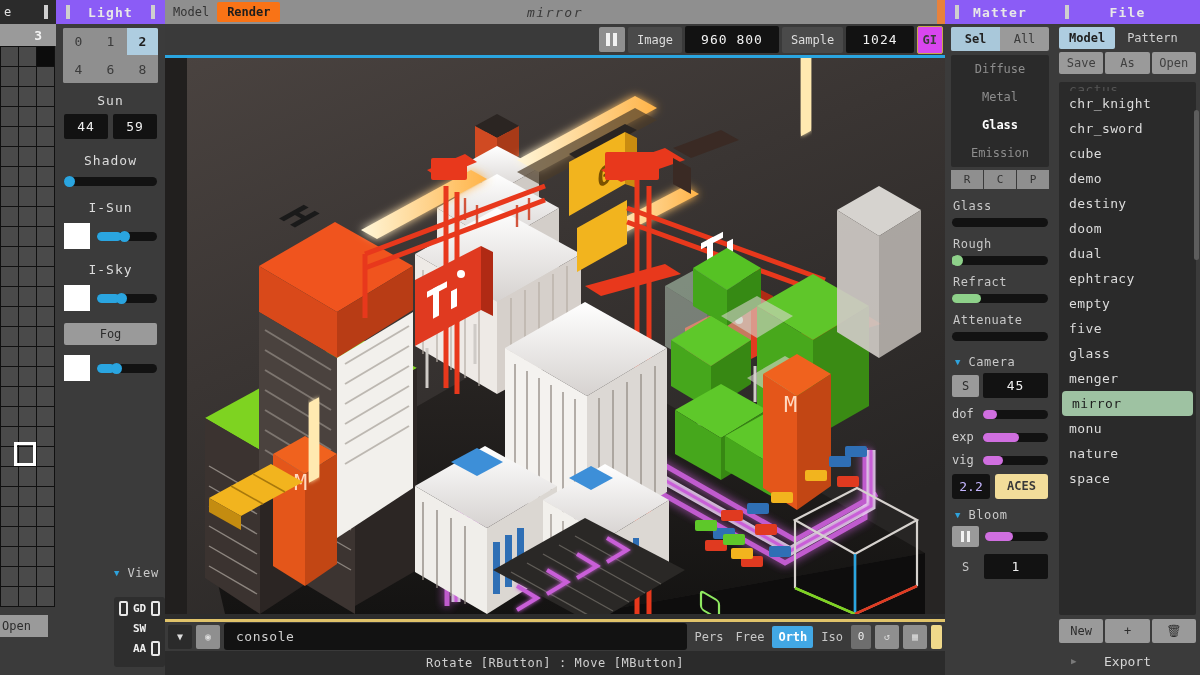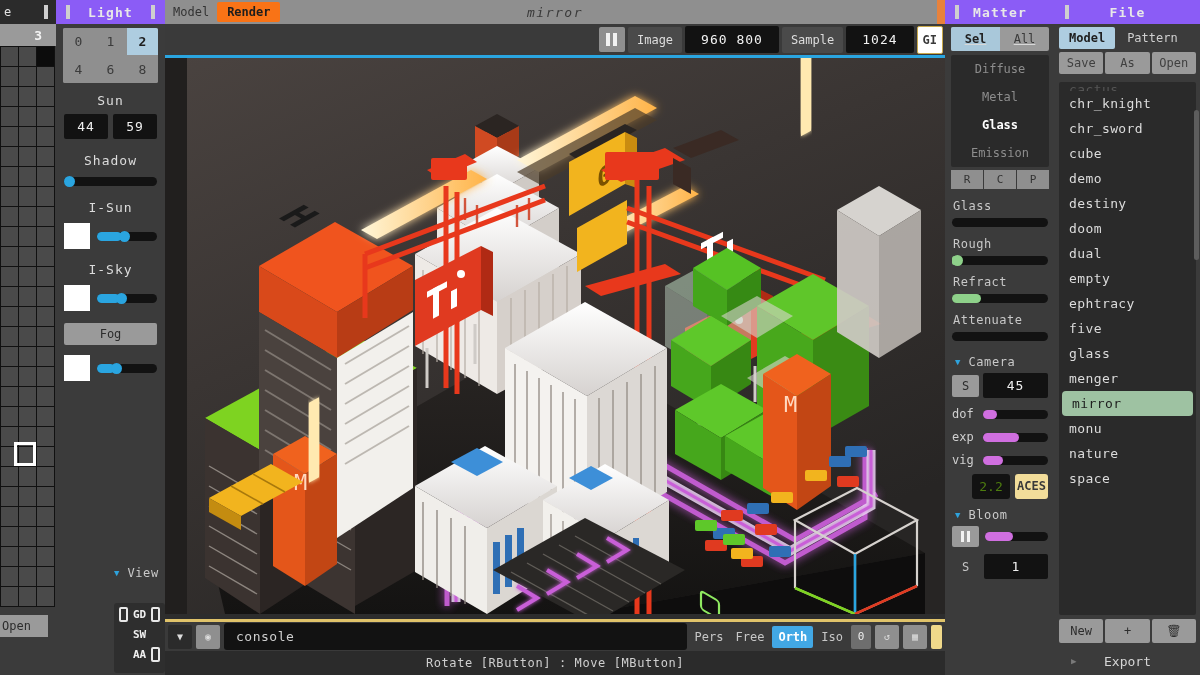--- a/index.html
+++ b/index.html
@@ -82,21 +82,21 @@
     display:grid; grid-template-columns:repeat(3,1fr); gap:1px; overflow:hidden;
   }
   .numgrid div{
     background:#8f8f8f; color:#3b3b3b; text-align:center; padding:6px 0;
     font-size:13px;
   }
   .numgrid div.on{ background:#aecde0; color:#1d1d1d; font-weight:bold; }
   .sec-lbl{ text-align:center; color:#dcdcdc; font-size:13px; letter-spacing:1px; }
   .swatch{ width:26px; height:26px; background:#fff; flex:none; }
   .viewbox{
-    position:absolute; left:58px; right:0; bottom:2px; background:#2e2e2e;
+    position:absolute; left:58px; right:0; bottom:8px; background:#2e2e2e;
     border-radius:3px; padding:4px 5px 6px 5px;text-align:right;
   }
   .viewrow{ display:flex; align-items:center; gap:5px; margin-bottom:5px; }
   .chk{
     width:9px; height:15px; border:2px solid #e8e8e8; border-radius:2px;
     flex:none; background:transparent;
   }
   .chk.blank{ border-color:transparent; }
   .vk{ color:#f0f0f0; font-size:11px; font-weight:bold; width:20px; }
   .vv{ color:#9b9b9b; font-size:11px; }
@@ -116,21 +116,21 @@
   #topbar .tb-accent{ position:absolute; right:0; top:0; bottom:0; width:8px; background:#e8823c; }
   #subbar{ height:31px; background:#3a3a3a; display:flex; align-items:center; justify-content:flex-end; gap:3px; padding-right:2px; }
   #subbar .pausebtn{
     width:26px; height:25px; background:#8f8f8f; border-radius:2px;
     display:flex; align-items:center; justify-content:center; gap:3px;
   }
   #subbar .pausebtn i{ width:4px; height:13px; background:#f2f2f2; display:block; }
   #subbar .lab{ background:#4a4a4a; color:#ddd; padding:6px 9px; font-size:12px; border-radius:2px; }
   #subbar .val{ background:#121212; color:#f2f2f2; padding:6px 16px; font-size:13px; border-radius:2px; letter-spacing:1px; }
   #subbar .gi{
-    background:#ffffff; color:#3a3a3a; font-weight:bold; font-size:12px;
+    background:#d946ef; color:#3a3a3a; font-weight:bold; font-size:12px;
     padding:6px 5px; border-radius:2px; border:1px solid #c9a94a;
   }
   #viewport{ flex:1; position:relative; overflow:hidden; background:#2d2d2d;
     border-top:3px solid #2aa5e0; }
   #botbar{ height:32px; background:#3a3a3a; display:flex; align-items:center; gap:4px; padding:0 3px;
     border-top:3px solid #e0c36a; }
   #botbar .sq{
     width:24px; height:24px; background:#2b2b2b; display:flex; align-items:center;
     justify-content:center; color:#ddd; border-radius:2px; font-size:10px;
   }
@@ -151,21 +151,21 @@
   #matter{ width:110px; background:#3b3b3b; flex:none; position:relative; padding:0 0 0 0; }
   #matter .pad{ padding:0 7px; }
   .matlist{ background:#2a2a2a; border-radius:2px; margin:4px 6px 0 6px; }
   .matlist div{ text-align:center; padding:7px 0; color:#8d8d8d; font-size:12px; }
   .matlist div.on{ color:#fff; font-weight:bold; }
   .rcp{ display:flex; gap:1px; margin:3px 6px 0 6px; }
   .rcp div{ flex:1; background:#8f8f8f; color:#333; text-align:center; font-size:11px; padding:3px 0; }
   .mlbl{ color:#c8c8c8; font-size:12px; margin:10px 0 5px 8px; letter-spacing:.5px; }
   .aces{ background:#f2dd9a; color:#3a3a3a; text-align:center; font-weight:bold;
     font-size:12px; padding:5px 0; border-radius:3px; }
-  .gm{ background:#121212; color:#4d7c0f; text-align:center; font-size:13px; padding:5px 0; border-radius:3px;margin-left:20px; }
+  .gm{ background:#121212; color:#c4b5fd; text-align:center; font-size:13px; padding:5px 0; border-radius:3px; }
 
   
   #file{ width:145px; background:#3b3b3b; flex:none; position:relative; }
   .filetabs{ display:flex; gap:2px; padding:3px 4px 0 4px; }
   .filetabs div{ padding:4px 10px; font-size:12px; color:#cfcfcf; }
   .filetabs div.on{ background:#aecde0; color:#1d1d1d; font-weight:bold; border-radius:2px; }
   .filebtns{ display:flex; gap:2px; padding:3px 4px 0 4px; }
   .filebtns div{ flex:1; background:#9a9a9a; color:#404040; text-align:center;
     font-size:12px; padding:4px 0; border-radius:2px; }
   .filelist{
@@ -876,21 +876,21 @@
 
     <div id="statusbar">Rotate [RButton] : Move [MButton]</div>
   </div>
 
   <div id="matter">
     <div class="panel-title">
       <span class="bar"></span>
       <span>Matter</span>
     </div>
 
-    <div class="seg" style="margin:3px 6px 0 6px;text-decoration:underline;">
+    <div class="seg" style="margin:3px 6px 0 6px;">
       <div class="on">Sel</div>
       <div>All</div>
     </div>
 
     <div class="matlist" id="matlist">
         <div class="">Diffuse</div>
         <div class="">Metal</div>
         <div class="on">Glass</div>
         <div class="">Emission</div>
       </div>
@@ -993,22 +993,22 @@
     </div>
     <div class="filelist" id="filelist">
         <div class="it clip">cactus</div>
         <div class="it">chr_knight</div>
         <div class="it">chr_sword</div>
         <div class="it">cube</div>
         <div class="it">demo</div>
         <div class="it">destiny</div>
         <div class="it">doom</div>
         <div class="it">dual</div>
+        <div class="it">ephtracy</div>
         <div class="it">empty</div>
-        <div class="it">ephtracy</div>
         <div class="it">five</div>
         <div class="it">glass</div>
         <div class="it">menger</div>
         <div class="it on">mirror</div>
         <div class="it">monu</div>
         <div class="it">nature</div>
         <div class="it">space</div>
       </div>
     <div class="scroll"></div>
     <div class="fileactions">

